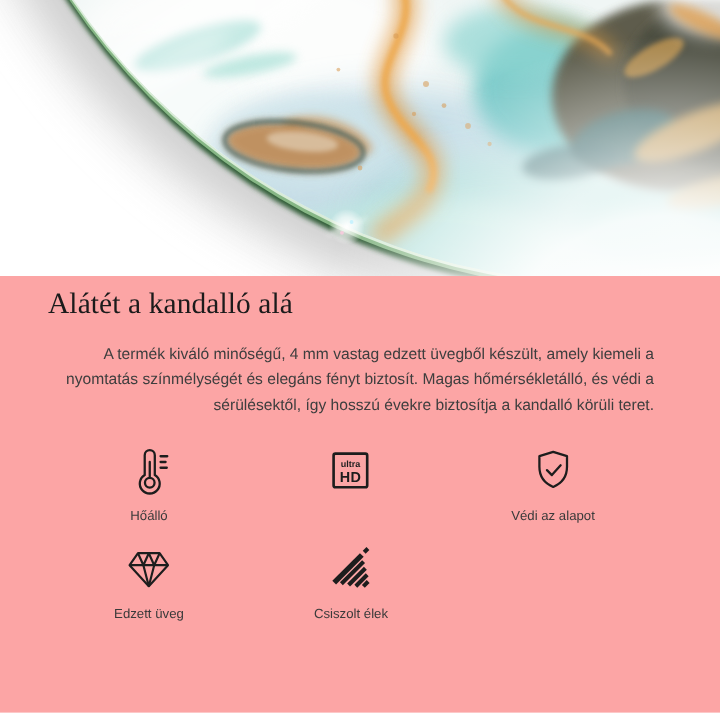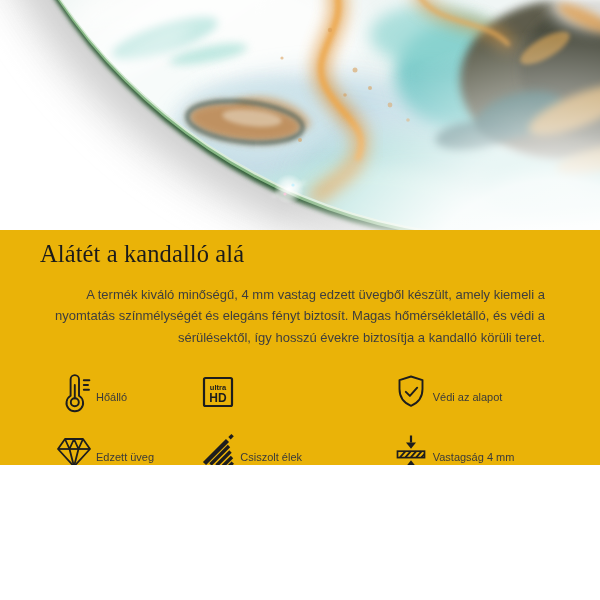--- a/index.html
+++ b/index.html
@@ -1,38 +1,38 @@
 <!DOCTYPE html>
 <html lang="hu" style="--heading_ink: #1b1b1b; --body_ink: #3e3e3e; --label_ink: #3a3a3a; --icon_ink: #1d1d1d; --art_teal: #6ec6c4; --art_orange: #e0973f; --art_dark_olive: #55523f; --glass_edge_green: #2f5c35;"><head>
 <meta charset="utf-8">
 <style>
   html,body{margin:0;padding:0;background:#ffffff;}
   .page{
-    position:relative;width:600px;height:465px;overflow:hidden;
-    background:#eab308;font-family:"Liberation Sans","DejaVu Sans",sans-serif;
+    position:relative;width:600px;height:594px;overflow:hidden;
+    background:#fca5a5;font-family:"Liberation Sans","DejaVu Sans",sans-serif;
   }
   .hero{height:230px;line-height:0;}
   .hero svg{display:block;}
   .content{padding:8px 55px 0 40px;}
   h1.headline{
     margin:0;font-family:"Liberation Serif","DejaVu Serif",serif;
     font-weight:400;font-size:24.5px;line-height:1.33;color:var(--heading_ink,#1b1b1b);
     letter-spacing:.1px;
   }
   h1.headline .hline{display:block;}
   p.desc{
     margin:13px 0 0;font-size:13px;line-height:1.66;color:var(--body_ink,#3e3e3e);
     max-width:505px;
     text-align:right;
   }
   .features{
     margin-top:22px;display:grid;grid-template-columns:30% 40% 30%;
     row-gap:16px;padding:0 12px;
   }
-  .feature{display:flex;flex-direction:row;align-items:center;}
+  .feature{display:flex;flex-direction:column;align-items:center;}
   .feature svg.ficon{width:44px;height:44px;color:var(--icon_ink,#1d1d1d);}
   .feature-label{
     margin-top:10px;font-size:11px;color:var(--label_ink,#3a3a3a);
     text-align:right;white-space:nowrap;
   }
   .t-small{font:600 7.5px "Liberation Sans",sans-serif;}
   .t-big{font:700 12px "Liberation Sans",sans-serif;letter-spacing:.2px;}
 </style>
 </head>
 <body>
@@ -209,29 +209,16 @@
             <path d="M8.5 33.5L31.5 10.5" stroke-width="4.4"></path>
             <path d="M14.5 34.5L33 16" stroke-width="3.4"></path>
             <path d="M20.5 35.5L34.5 21.5" stroke-width="3.4"></path>
             <path d="M26.5 36.5L36 27" stroke-width="3.4"></path>
             <path d="M32.8 36.6L36.8 32.6" stroke-width="3.4"></path>
           </g>
         </svg>
         <span class="feature-label">Csiszolt élek</span>
       </div>
 
-      <div class="feature">
-        <svg class="ficon" viewBox="0 0 44 44" aria-hidden="true">
-          <g stroke="currentColor" fill="none" stroke-width="2.2">
-            <path d="M22 5.5v7"></path>
-            <path d="M22 41.5v-7"></path>
-          </g>
-          <path d="M17 12.4h10L22 18.8z" fill="currentColor"></path>
-          <path d="M17 36.6h10L22 30.2z" fill="currentColor"></path>
-          <rect x="8.5" y="21.2" width="27" height="6.4" fill="none" stroke="currentColor" stroke-width="1.7"></rect>
-          <path d="M11 27.4l5.3-6M16.4 27.4l5.3-6M21.8 27.4l5.3-6M27.2 27.4l5.3-6M32.4 27.4l3-3.4" stroke="currentColor" stroke-width="1.8" fill="none"></path>
-        </svg>
-        <span class="feature-label">Vastagság 4 mm</span>
-      </div>
 
     </div>
   </div>
 </div>
 
 </body></html>

